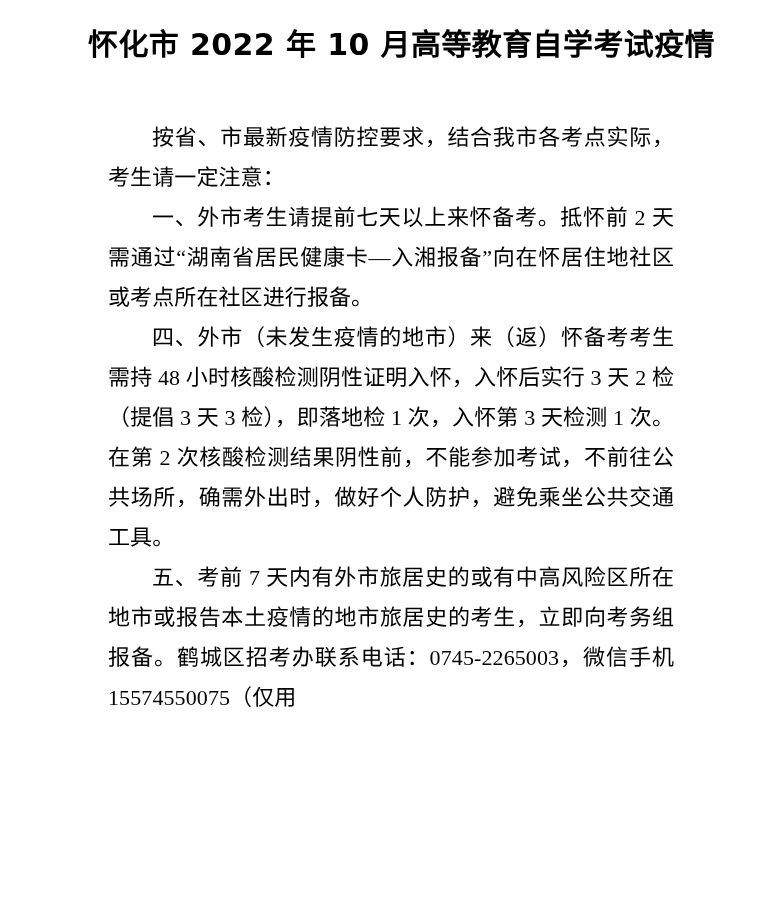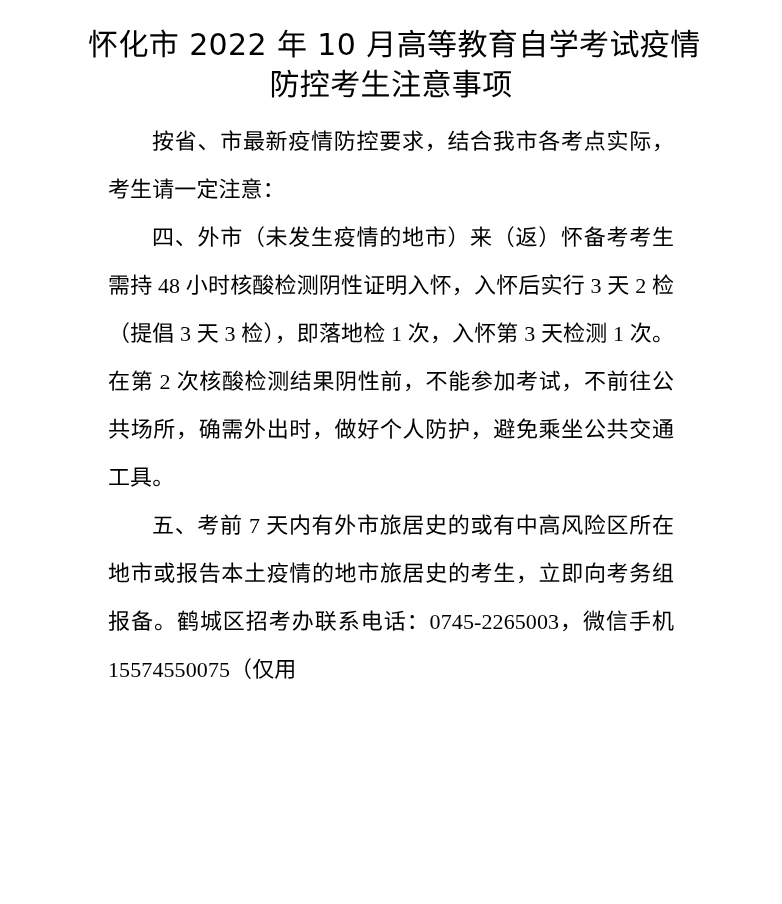--- a/index.html
+++ b/index.html
@@ -21,21 +21,21 @@
     height: 904px;
     background: #ffffff;
     box-sizing: border-box;
   }
   .doc-title {
     position: absolute;
     top: 6px;
     left: 88px;
     width: 606px;
     font-family: "DejaVu Sans", "Liberation Sans", sans-serif;
-    font-weight: 400;
+    font-weight: 700;
     font-size: 30px;
     line-height: 38px;
     text-align: center;
     letter-spacing: 0.4px;
     color: #000000;
   }
   .doc-title .title-line {
     display: block;
     white-space: nowrap;
   }
@@ -45,41 +45,41 @@
   .body-block {
     position: absolute;
     top: 118px;
     left: 108px;
     width: 566px;
   }
   p.para {
     margin: 0;
     font-family: "Liberation Serif", "DejaVu Serif", serif;
     font-size: 22px;
-    line-height: 48px;
+    line-height: 40px;
     text-align: justify;
     text-align-last: left;
     text-justify: inter-character;
     color: #000000;
     word-break: break-all;
     letter-spacing: 0.1px;
   }
   p.para.indent {
     text-indent: 44px;
   }
 </style>
 </head>
 <body>
 
 <div class="page">
 
   <h1 class="doc-title">
     <span class="title-line line-1">怀化市 2022 年 10 月高等教育自学考试疫情</span>
-    <span class="title-line line-2">防控考生注意事项</span>
   </h1>
 
   <div class="body-block">
     <p class="para indent">按省、市最新疫情防控要求，结合我市各考点实际，考生请一定注意：</p>
+    <p class="para indent">一、外市考生请提前七天以上来怀备考。抵怀前 2 天需通过“湖南省居民健康卡—入湘报备”向在怀居住地社区或考点所在社区进行报备。</p>
     <p class="para indent">四、外市（未发生疫情的地市）来（返）怀备考考生需持 48 小时核酸检测阴性证明入怀，入怀后实行 3 天 2 检（提倡 3 天 3 检），即落地检 1 次，入怀第 3 天检测 1 次。在第 2 次核酸检测结果阴性前，不能参加考试，不前往公共场所，确需外出时，做好个人防护，避免乘坐公共交通工具。</p>
     <p class="para indent">五、考前 7 天内有外市旅居史的或有中高风险区所在地市或报告本土疫情的地市旅居史的考生，立即向考务组报备。鹤城区招考办联系电话：0745-2265003，微信手机 15574550075（仅用</p>
   </div>
 
 </div>
 
 </body></html>

